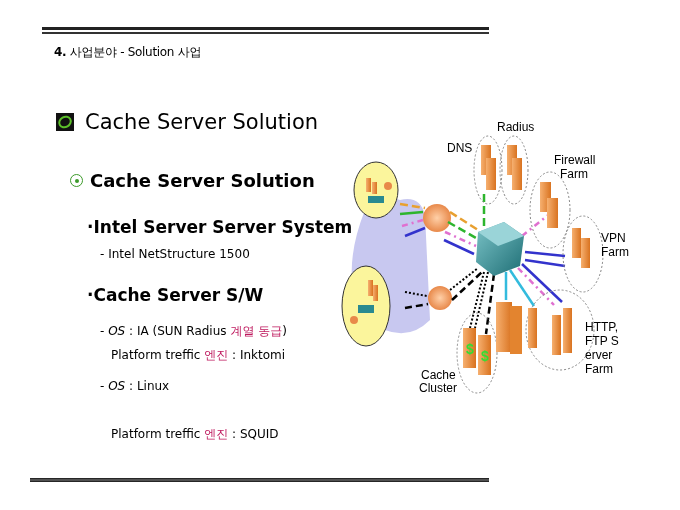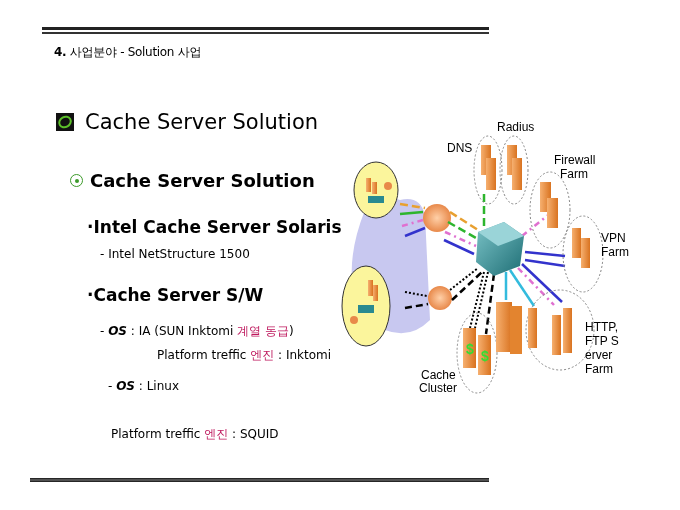--- a/index.html
+++ b/index.html
@@ -13,21 +13,21 @@
   .l1 .sq { width:18px; height:18px; background:#111; display:flex; align-items:center; justify-content:center; }
   .l1 .sq span { width:10px; height:8px; border-radius:50%; border:2px solid #5cbf2a; transform:rotate(-30deg); display:block; }
   .l1 .txt { font-size:21px; }
   .l2 { position:absolute; top:170px; left:70px; display:flex; align-items:center; gap:7px; }
   .l2 .circ { width:11px; height:11px; border-radius:50%; border:1.5px solid #3c9a2a; display:flex; align-items:center; justify-content:center; }
   .l2 .circ span { width:4px; height:4px; border-radius:50%; background:#3c9a2a; }
   .l2 .txt { font-size:18px; font-weight:bold; }
   .l3 { position:absolute; left:87px; font-size:17px; font-weight:bold; }
   .l4 { position:absolute; left:100px; font-size:12px; }
   .l4 .ko { color:#be185d; }
-  .l4 i { font-style:italic;font-weight:bold; }
+  .l4 i { font-style:italic; }
   .diagram { position:absolute; left:340px; top:110px; width:300px; height:300px; }
   .lbl { font-family:"Liberation Sans", sans-serif; font-size:12px; fill:#000; }
 </style>
 </head>
 <body>
 
 <div class="top-line1"></div>
 <div class="top-line2"></div>
 
 <div class="page-title">
@@ -42,32 +42,32 @@
   <span class="txt">Cache Server Solution</span>
 </div>
 
 <div class="l2">
   <div class="circ">
       <span></span>
     </div>
   <span class="txt">Cache Server Solution</span>
 </div>
 
-<div class="l3" style="top:217px;">·<span>Intel Cache Server Solaris</span></div>
+<div class="l3" style="top:217px;">·<span>Intel Server Server System</span></div>
 <div class="l4" style="top:247px;">- Intel NetStructure 1500</div>
 
 <div class="l3" style="top:285px;">·<span>Cache Server S/W</span></div>
 
 <div class="l4" style="top:323px;">
-  <span>- </span><i>OS</i><span> : IA (SUN Inktomi </span><span class="ko">계열 동급</span><span>)</span>
+  <span>- </span><i>OS</i><span> : IA (SUN Radius </span><span class="ko">계열 동급</span><span>)</span>
 </div>
-<div class="l4" style="top:347px; left:111px;margin-left:46px;">
+<div class="l4" style="top:347px; left:111px;">
   <span>Platform treffic </span><span class="ko">엔진</span><span> : Inktomi</span>
 </div>
-<div class="l4" style="top:379px;margin-left:8px;">
+<div class="l4" style="top:379px;">
   <span>- </span><i>OS</i><span> : Linux</span>
 </div>
 <div class="l4" style="top:426px; left:111px;">
   <span>Platform treffic </span><span class="ko">엔진</span><span> : SQUID</span>
 </div>
 
 <svg class="diagram" viewBox="340 110 300 300">
   <defs>
     <linearGradient id="srv" x1="0" x2="1">
         <stop offset="0" stop-color="#f6b070"></stop>

